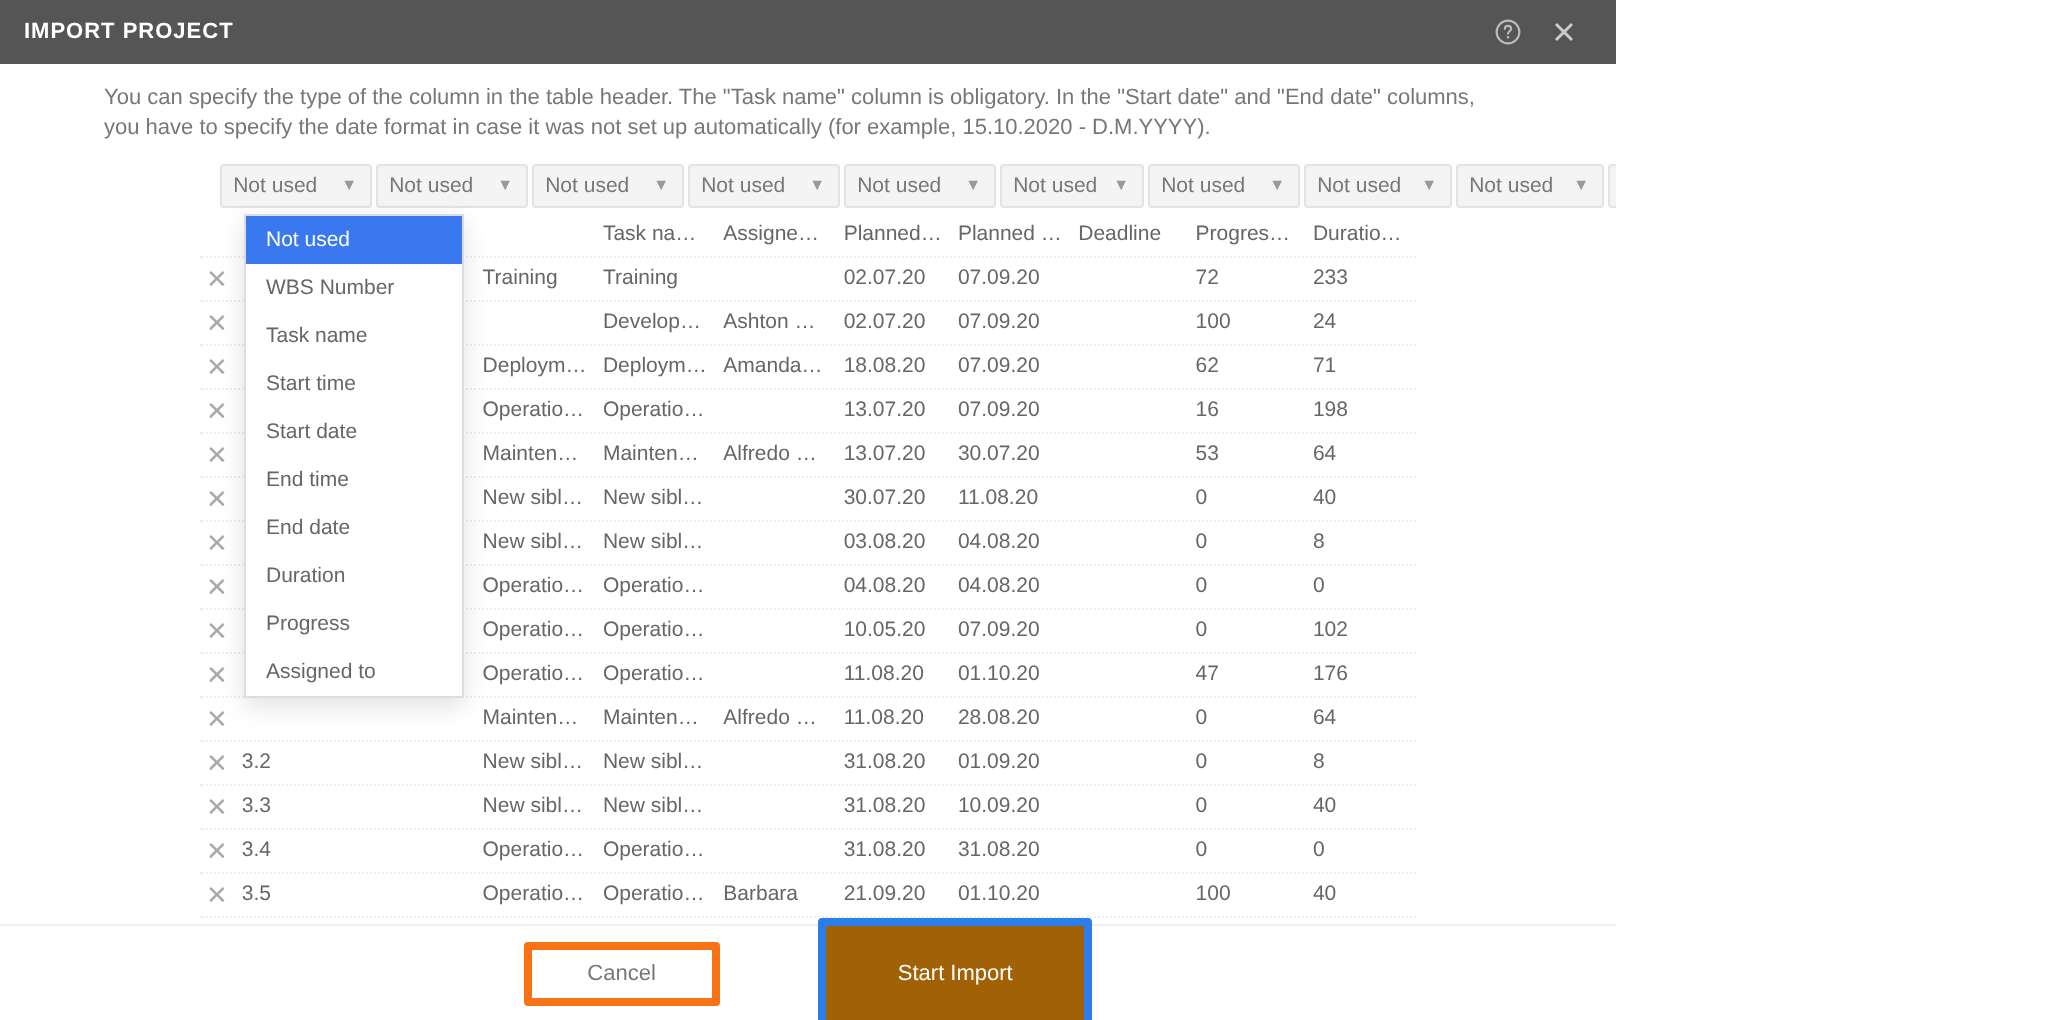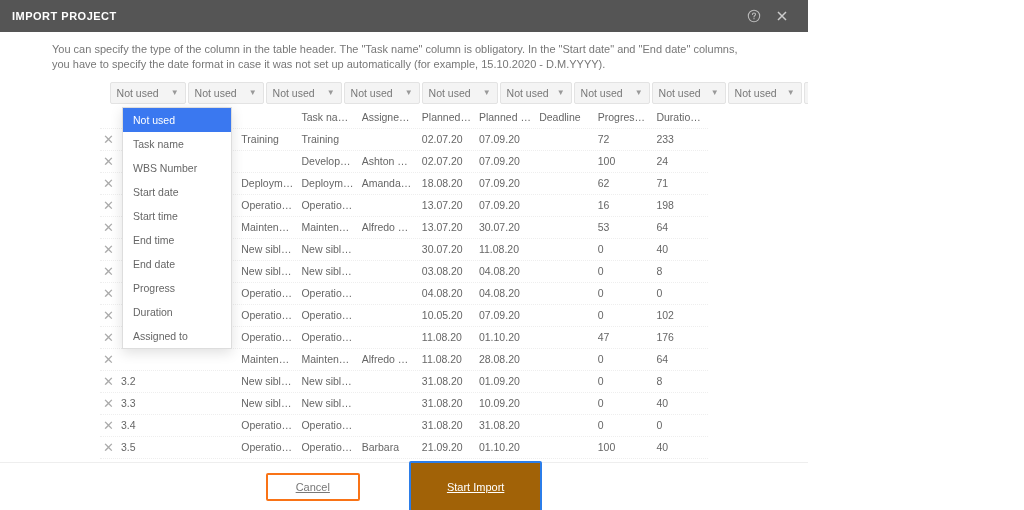--- a/index.html
+++ b/index.html
@@ -30,21 +30,21 @@
   .select .chev { font-size:8px; color:#999;}
   .datarow { border-bottom: 1px dotted #eee; }
   .datarow.hdr .cell { color:#666; font-weight:500;}
   .selrow .select.c0 { width:76px;} 
 
   .dropdown { position:absolute; background:#fff; border:1px solid #ddd; box-shadow:0 4px 12px rgba(0,0,0,0.12); width:110px; z-index:10; left:122px; top:28px; }
   .dropdown .item { padding:6px 10px; font-size:10.5px; color:#666; cursor:pointer; }
   .dropdown .item.sel { background:#3a78f0; color:#fff; }
 
   .footer { height: 48px; display:flex; align-items:center; justify-content:center; gap:12px; border-top:1px solid #eee; }
-  .btn { padding:6px 28px; border-radius:2px; font-size:11px; cursor:pointer; border:2px solid #f97316; background:#fff; color:#777;text-decoration:underline;}
+  .btn { padding:6px 28px; border-radius:2px; font-size:11px; cursor:pointer; border:4px solid #f97316; background:#fff; color:#777;}
   .btn.primary { background:#a16207; border-color:#2b7de9; color:#fff; padding:18px 36px;margin-left:37px;}
   svg { display:block;}
 </style>
 </head>
 <body>
 
 <div class="modal">
   <div class="header">
     <div class="header-title">IMPORT PROJECT</div>
     <div class="header-icons">
@@ -108,28 +108,28 @@
           </div>
           <div class="select c9">
             <span>Not used</span>
             <span class="chev">▼</span>
           </div>
         </div>
     </div>
 
     <div class="dropdown" id="dropdown">
         <div class="item sel">Not used</div>
+        <div class="item">WBS Number</div>
         <div class="item">Task name</div>
-        <div class="item">WBS Number</div>
+        <div class="item">Start time</div>
         <div class="item">Start date</div>
-        <div class="item">Start time</div>
         <div class="item">End time</div>
         <div class="item">End date</div>
+        <div class="item">Duration</div>
         <div class="item">Progress</div>
-        <div class="item">Duration</div>
         <div class="item">Assigned to</div>
       </div>
 
     <div id="rows-holder">
         <div class="datarow hdr">
           <div class="rowdel" style="visibility: hidden;">✕</div>
           <div class="cell c0"></div>
           <div class="cell c1">mber</div>
           <div class="cell c2"></div>
           <div class="cell c3">Task name / Title</div>

